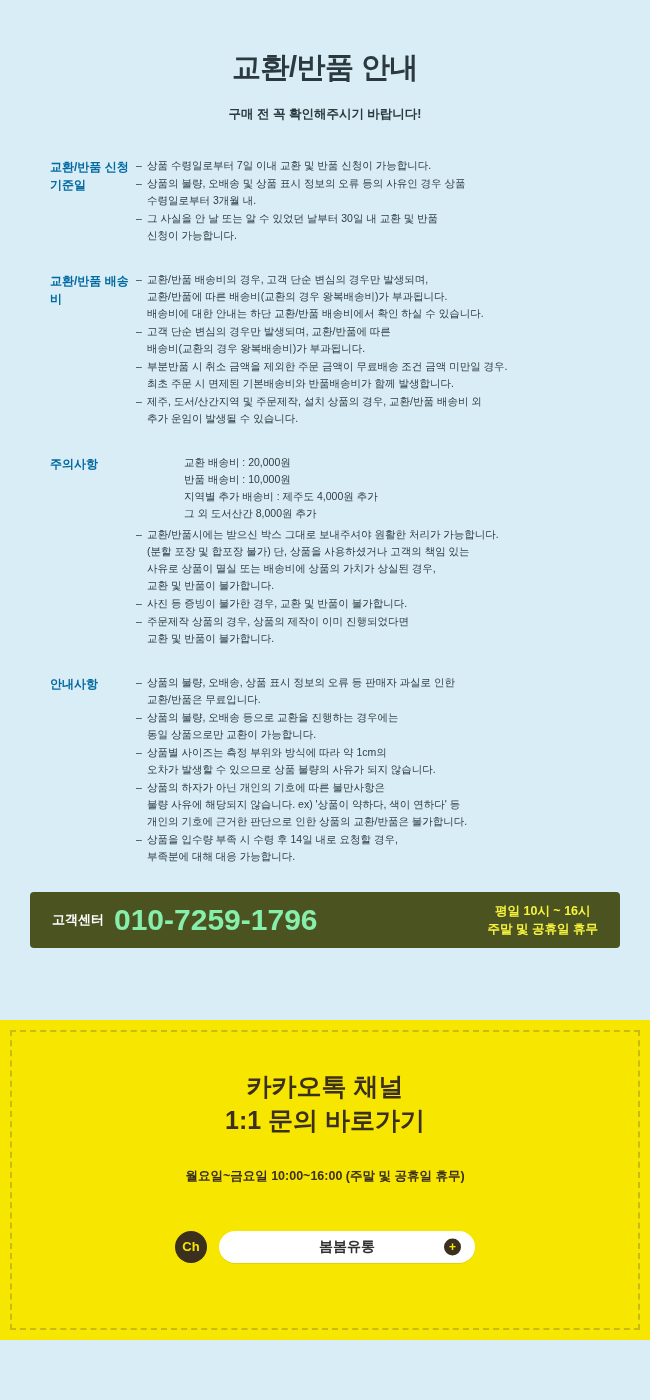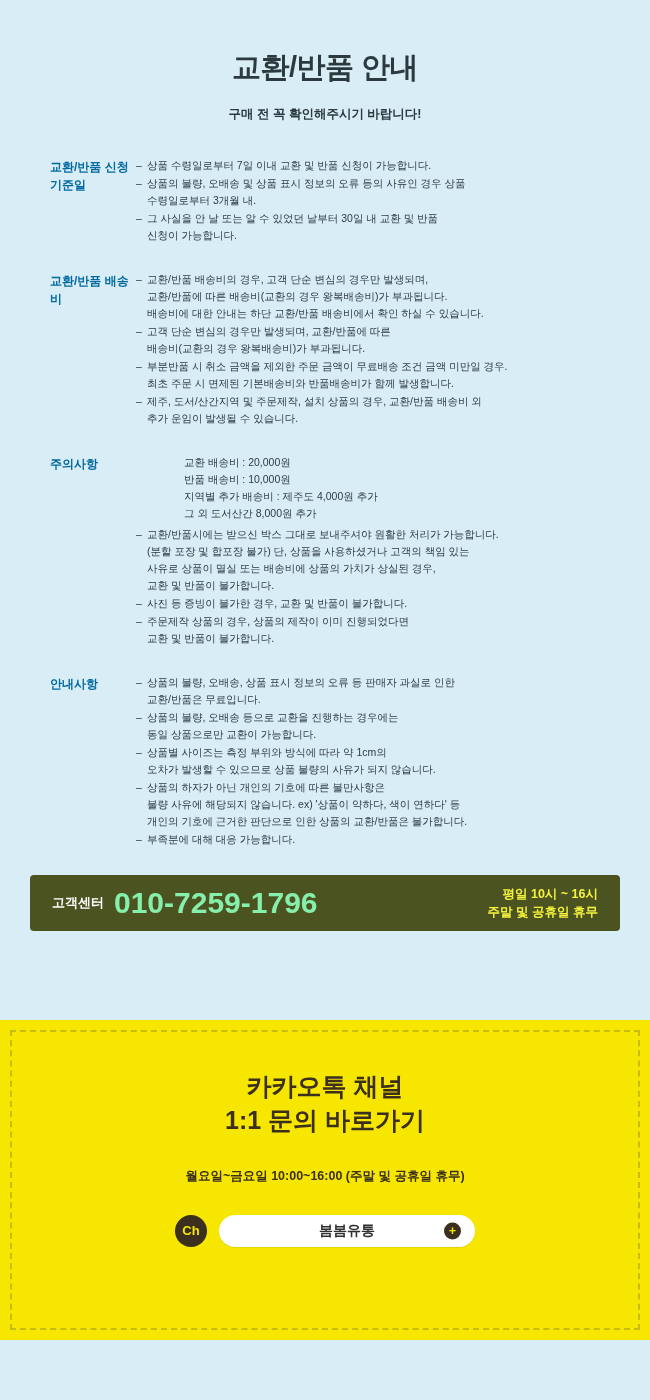--- a/index.html
+++ b/index.html
@@ -101,21 +101,21 @@
     font-size: 30px;
     font-weight: bold;
     letter-spacing: 0px;
     flex: 1 1 auto;
   }
   .contact-hours {
     color: #f5f33c;
     font-size: 12.5px;
     font-weight: bold;
     line-height: 1.45;
-    text-align: right;
+    text-align: center;
   }
   .contact-hours span { display: block; }
 
   
   .kakao {
     position: absolute;
     left: 0;
     top: 1020px;
     width: 650px;
     height: 320px;
@@ -138,21 +138,21 @@
     line-height: 1.35;
   }
   .kakao-title span { display: block; }
   .kakao-hours {
     margin-top: 30px;
     font-size: 12.5px;
     font-weight: bold;
     color: #3b2f1e;
   }
   .kakao-btn-row {
-    margin-top: 30px;
+    margin-top: 46px;
     display: flex;
     justify-content: center;
     align-items: center;
     gap: 24px;
   }
   .kakao-ch {
     width: 32px;
     height: 32px;
     border-radius: 50%;
     background: #3b2f1e;
@@ -308,20 +308,21 @@
         <div class="bullet">
           <span class="ln">상품별 사이즈는 측정 부위와 방식에 따라 약 1cm의</span>
           <span class="ln">오차가 발생할 수 있으므로 상품 불량의 사유가 되지 않습니다.</span>
         </div>
         <div class="bullet">
           <span class="ln">상품의 하자가 아닌 개인의 기호에 따른 불만사항은</span>
           <span class="ln">불량 사유에 해당되지 않습니다. ex) '상품이 약하다, 색이 연하다' 등</span>
           <span class="ln">개인의 기호에 근거한 판단으로 인한 상품의 교환/반품은 불가합니다.</span>
         </div>
         <div class="bullet">
+          <span class="ln">상품을 입수량 부족 시 수령 후 14일 내로 요청할 경우,</span>
           <span class="ln">부족분에 대해 대응 가능합니다.</span>
         </div>
       </div>
     </div>
 
   </div>
 
   <div class="contact-bar">
     <div class="contact-label">고객센터</div>
     <div class="contact-number">010-7259-1796</div>

